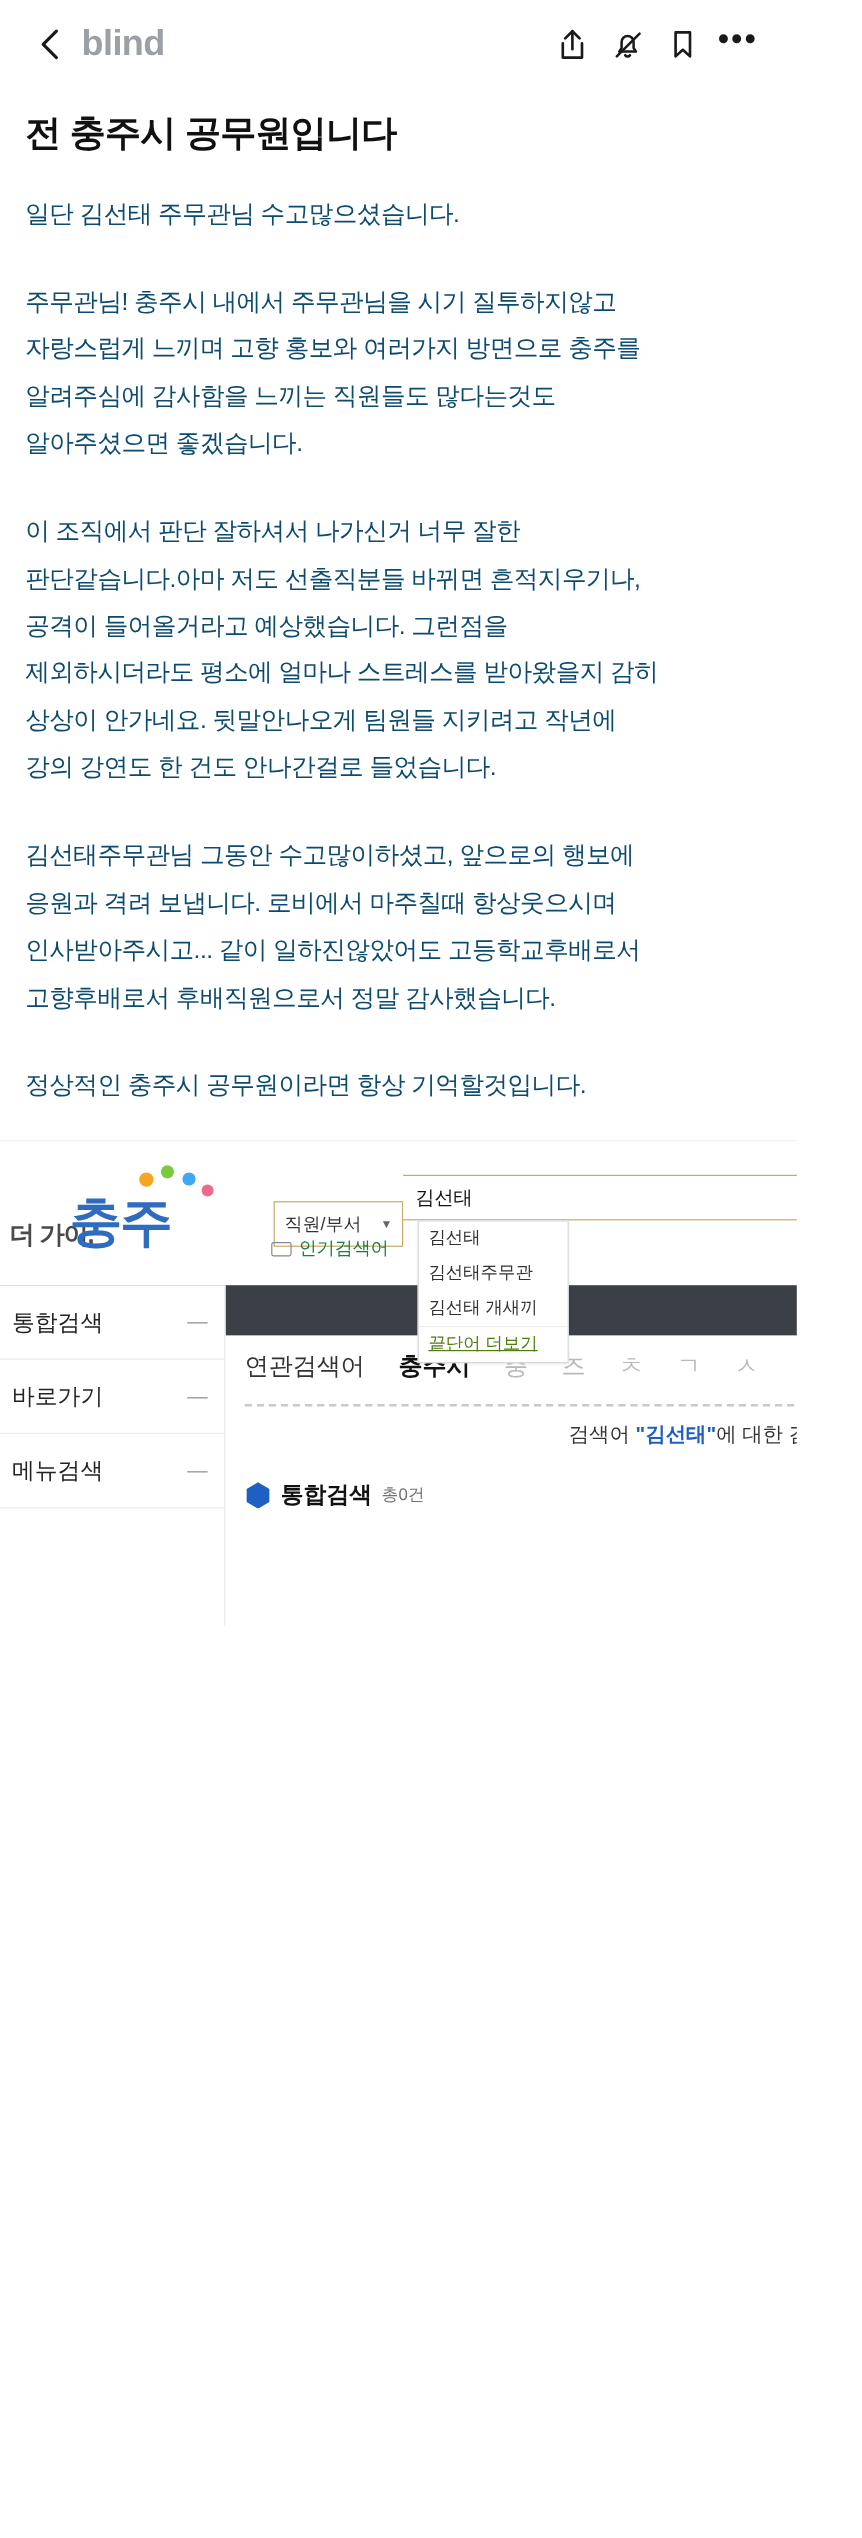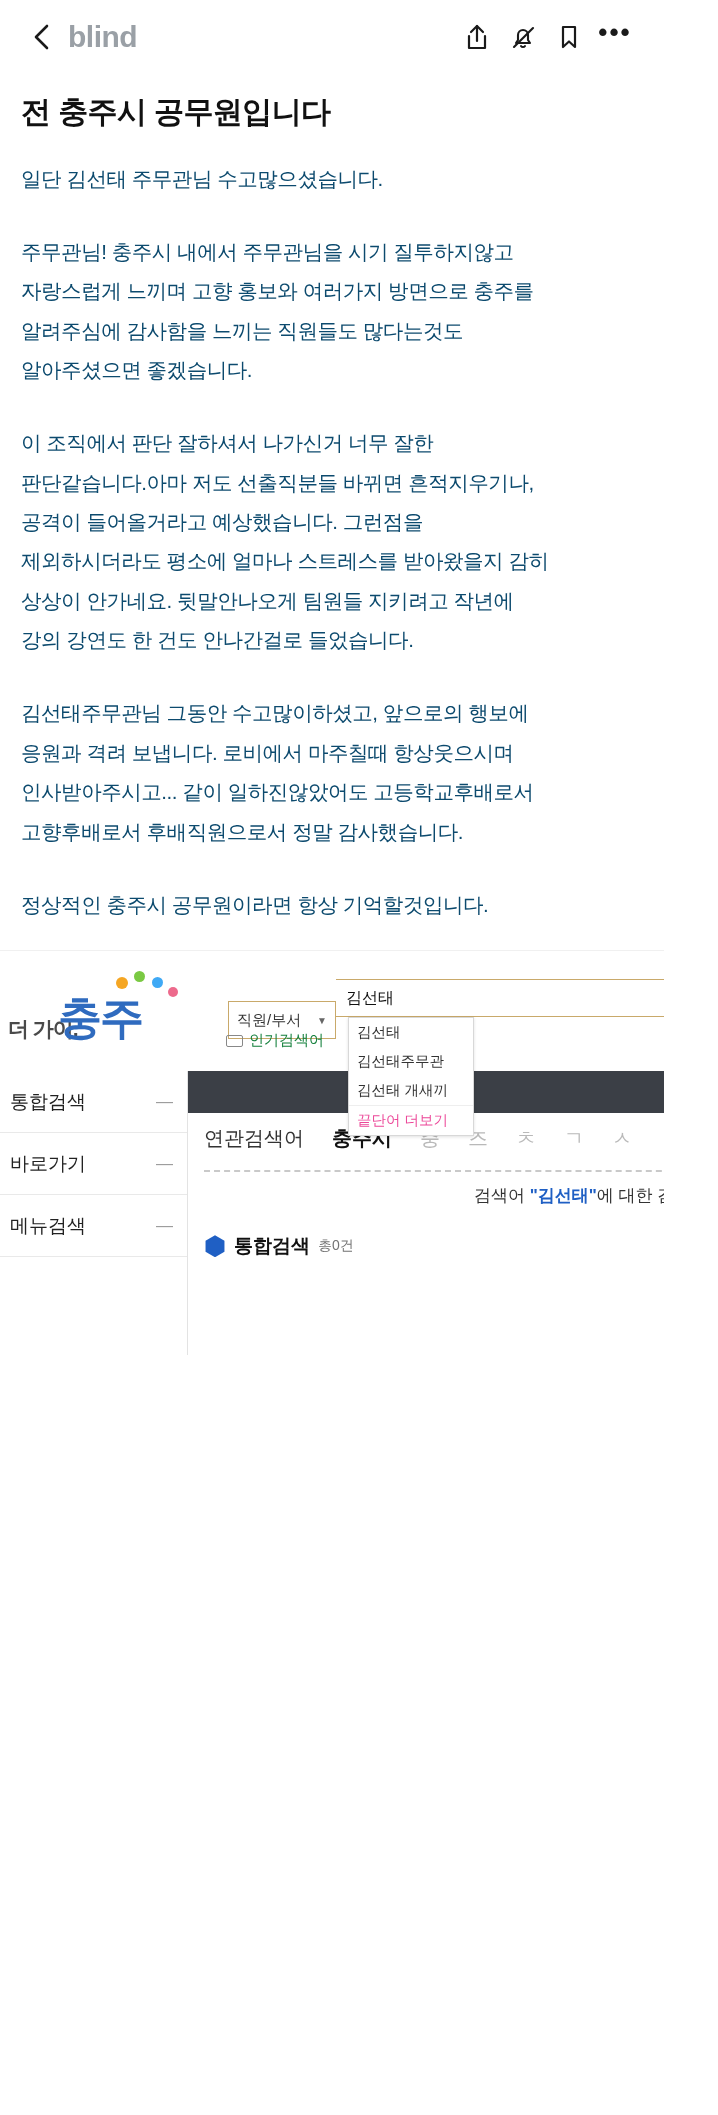--- a/index.html
+++ b/index.html
@@ -182,22 +182,23 @@
     font-size: 14.5px;
     color: #333;
     z-index: 4;
   }
   .suggest div {
     padding: 4px 8px;
     line-height: 1.45;
     white-space: nowrap;
   }
   .suggest .more-link {
-    color: #ec4899;
+    color: #4d7c0f;
     border-top: 1px solid #eee;
+    text-decoration: underline;
   }
   .popular {
     position: absolute;
     left: 226px;
     top: 80px;
     font-size: 15px;
     color: #15803d;
     display: flex;
     align-items: center;
     gap: 6px;

